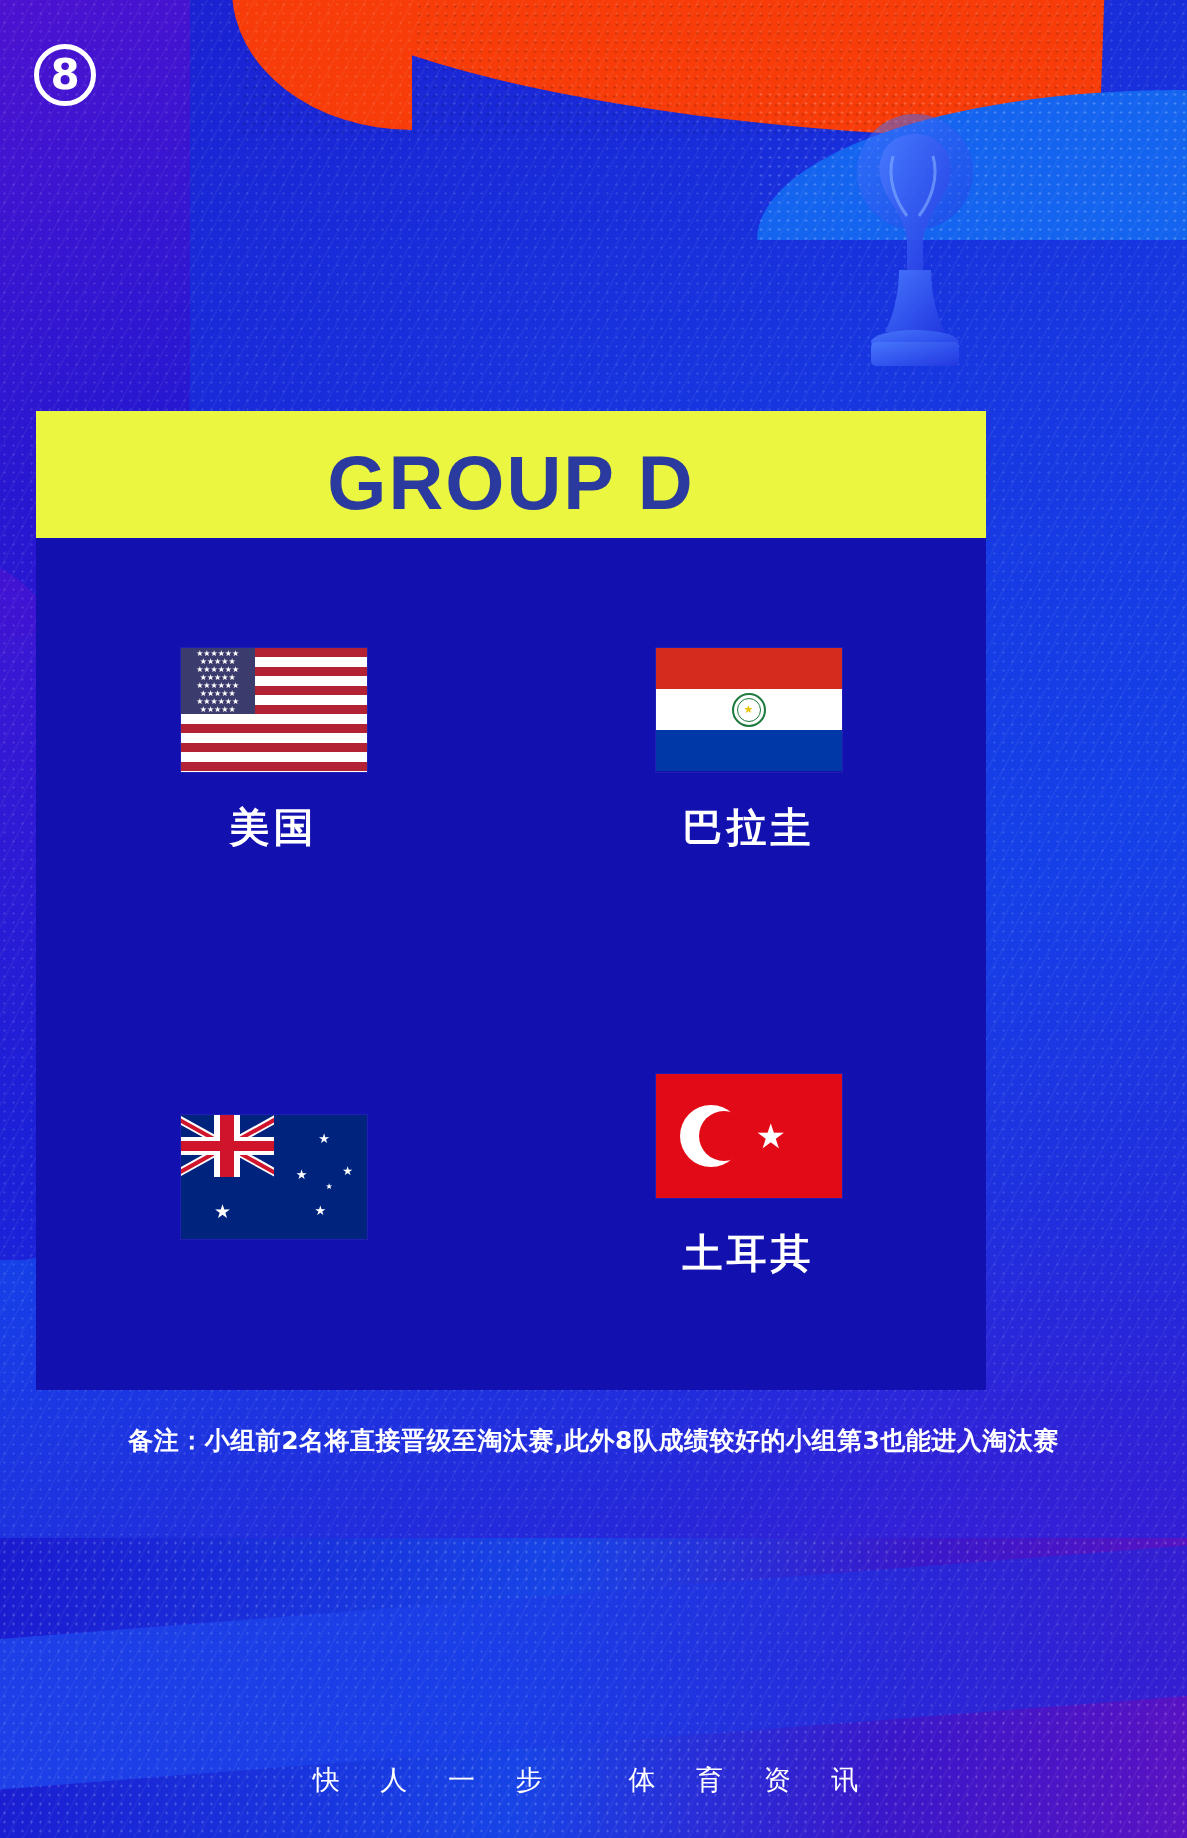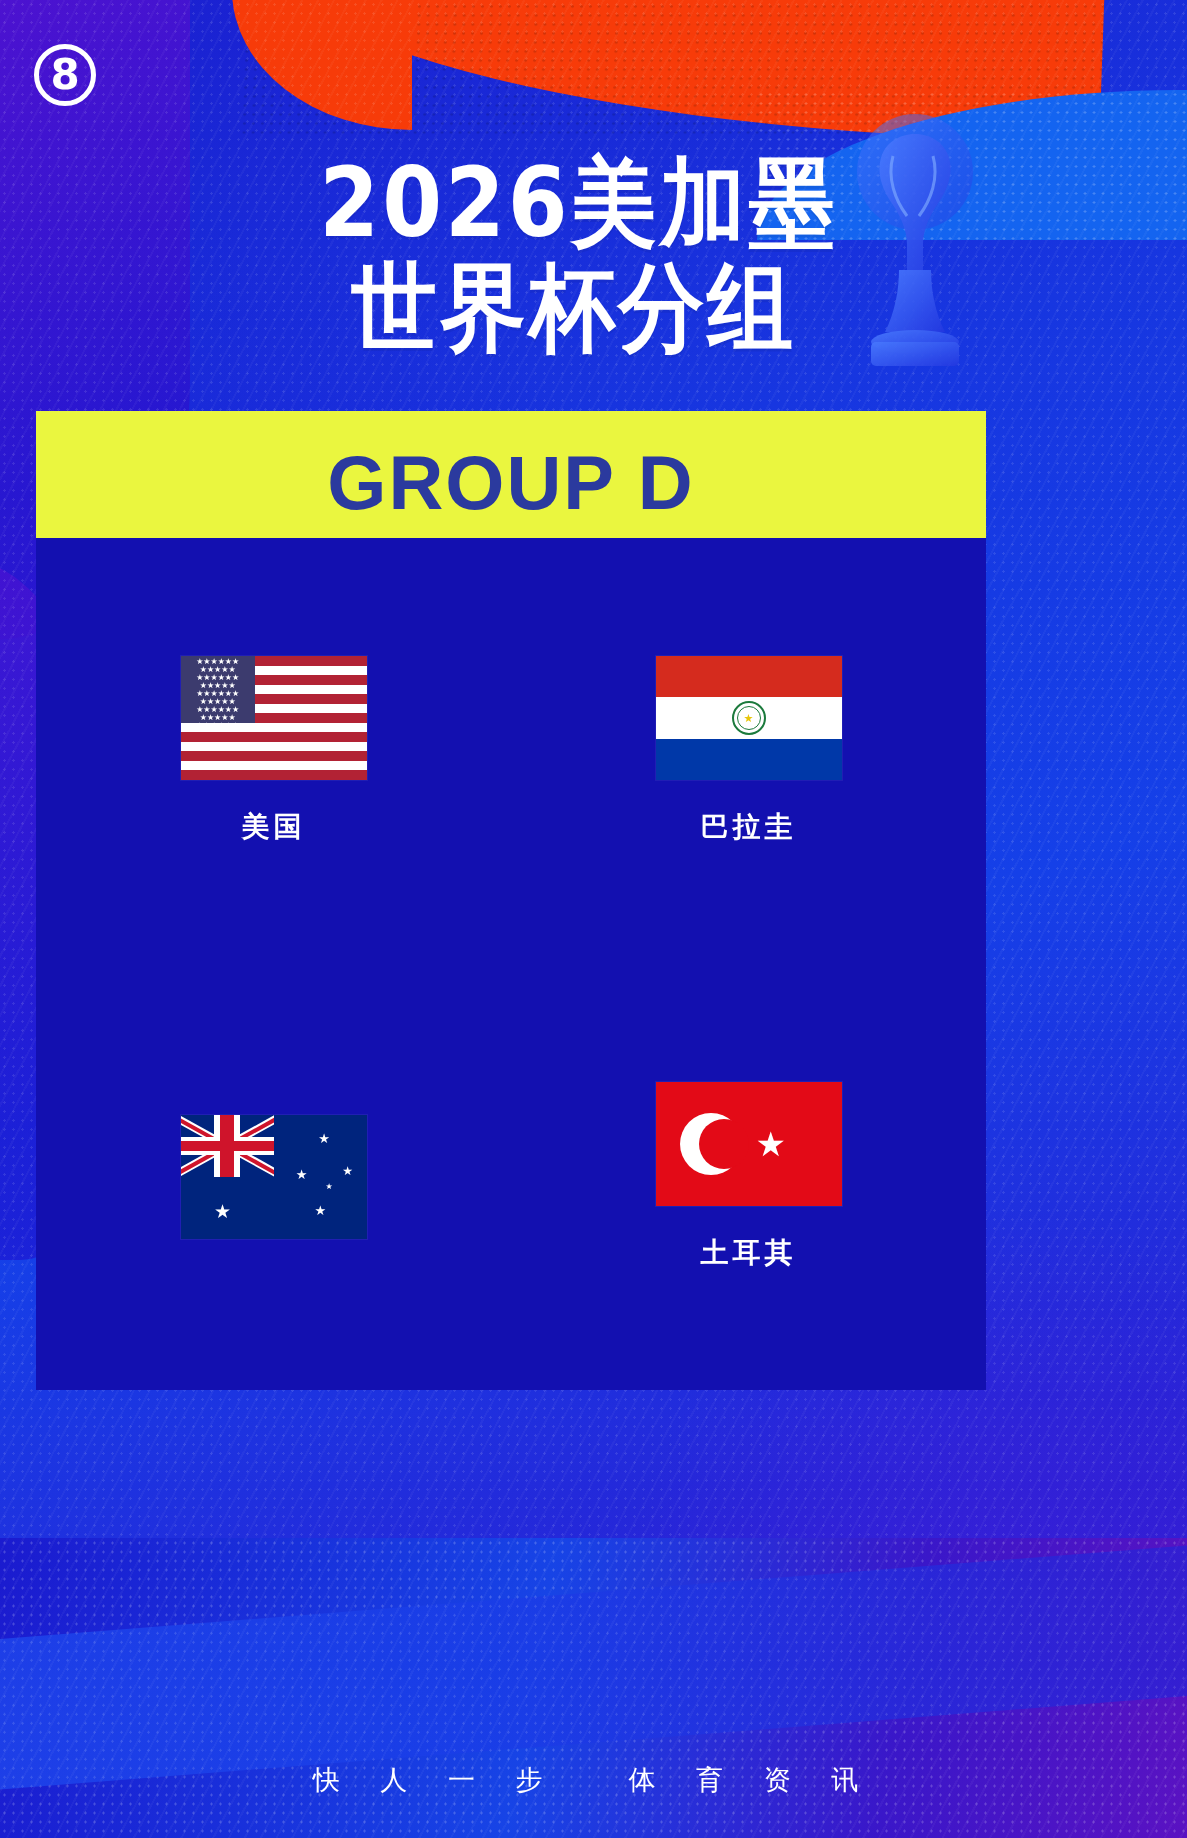--- a/index.html
+++ b/index.html
@@ -147,21 +147,21 @@
     position:absolute; inset:0;
     display:grid; grid-template-columns:1fr 1fr; grid-template-rows:1fr 1fr;
   }
   .cell { display:flex; flex-direction:column; align-items:center; justify-content:center; }
   .flag {
     width:186px; height:124px;
     position:relative; overflow:hidden;
     box-shadow:0 0 0 1px rgba(255,255,255,0.06);
   }
   .team-name {
-    margin-top:28px; color:#fff; font-size:28px; font-weight:bold;
+    margin-top:28px; color:#fff; font-size:40px; font-weight:bold;
     letter-spacing:4px; font-family:"DejaVu Sans",sans-serif;
   }
 
   
   .us-stripes { position:absolute; inset:0; background:#fff; }
   .us-stripes i {
     position:absolute; left:0; width:100%; height:7.6923%;
     background:#b22234;
   }
   .us-canton {
@@ -268,24 +268,20 @@
     <path d="M72 160c0 20-4 42-14 62h60c-10-20-14-42-14-62z" fill="url(#tg)"></path>
     <ellipse cx="88" cy="232" rx="44" ry="12" fill="url(#tg)"></ellipse>
     <rect x="44" y="232" width="88" height="24" rx="5" fill="url(#tg)"></rect>
     <path d="M66 46c-6 22 2 44 14 60M106 46c6 22-2 44-14 60" stroke="#7fa8ff" stroke-width="3" fill="none" opacity="0.7"></path>
   </svg>
 
   <div class="logo">
     <div class="logo-mark">8</div>
   </div>
 
-  <div class="title-wrap">
-    <div class="title-line l1">2026美加墨</div>
-    <div class="title-line l2">世界杯分组</div>
-  </div>
 
   <div class="group-banner">
     <span>GROUP D</span>
   </div>
 
   <div class="panel">
     <div class="grid">
 
       <div class="cell">
         <div class="flag">
@@ -355,18 +351,19 @@
             <div class="tr-moon-in"></div>
             <div class="tr-star">★</div>
           </div>
         </div>
         <div class="team-name">土耳其</div>
       </div>
 
     </div>
   </div>
 
+  <div class="note">备注：小组前2名将直接晋级至淘汰赛,此外8队成绩较好的小组第3也能进入淘汰赛</div>
 
   <div class="tagline">
     <span>快 人 一 步</span>
     <span>体 育 资 讯</span>
   </div>
 </div>
 
 </body></html>

